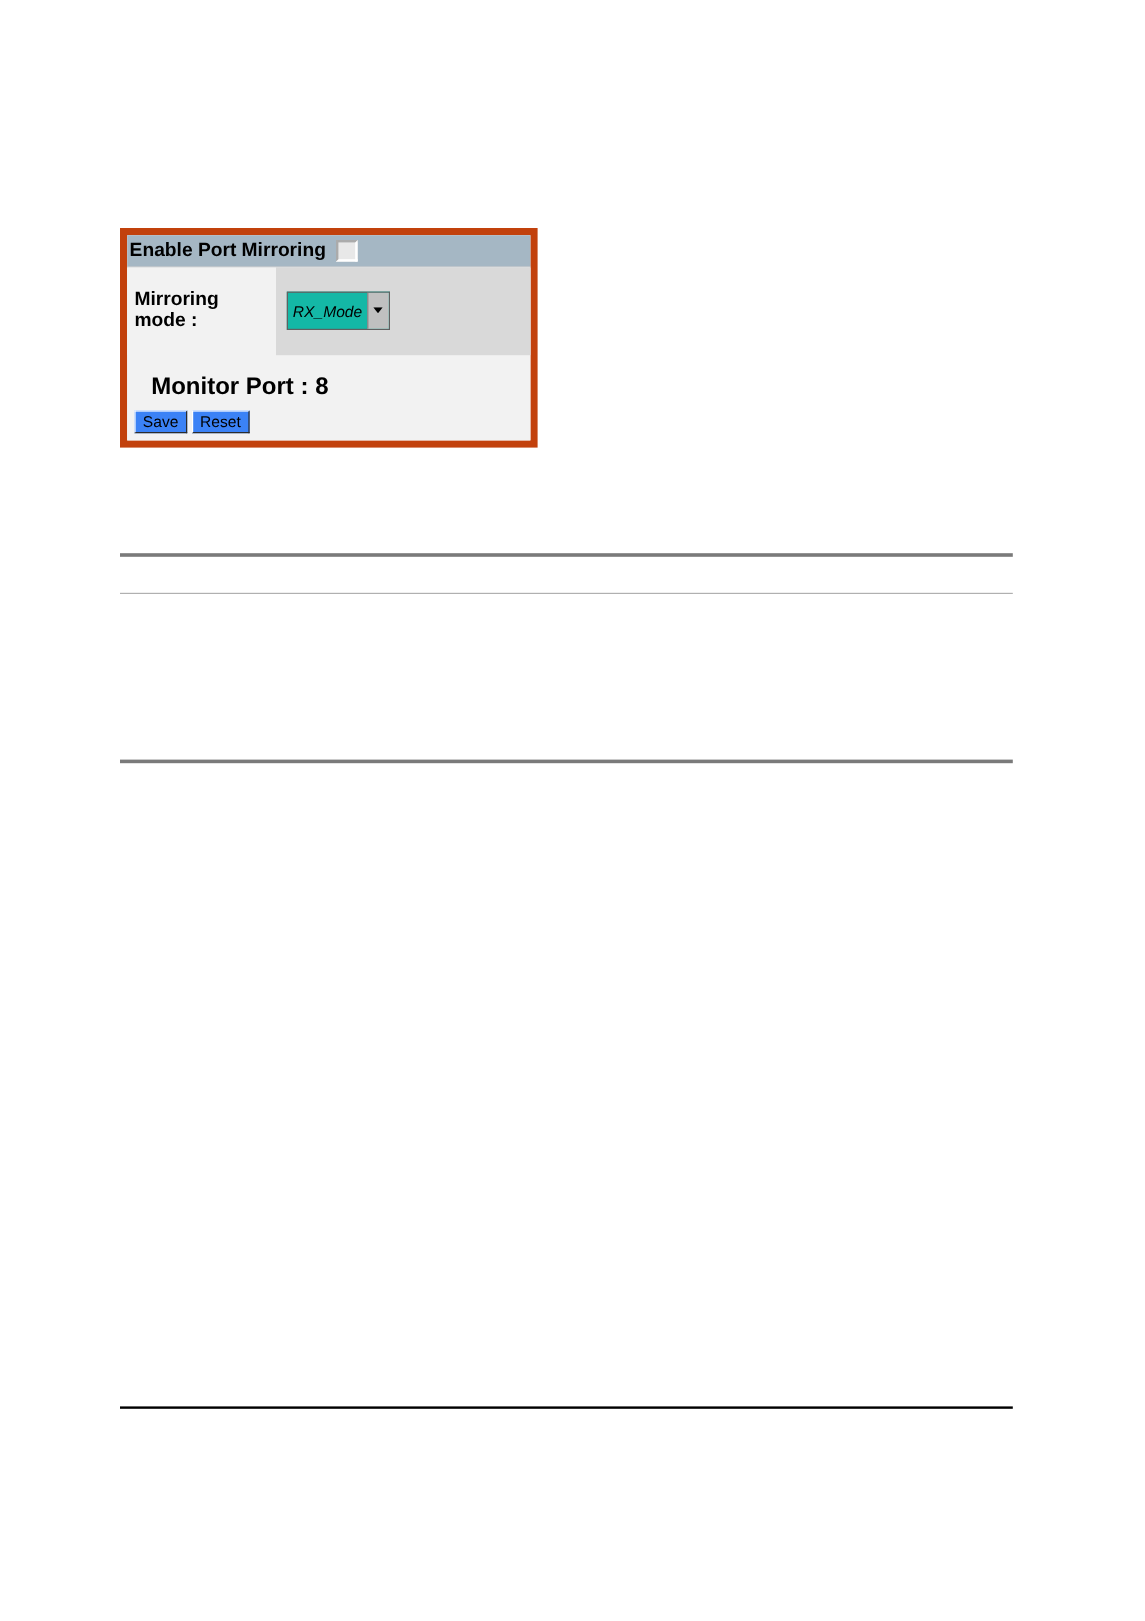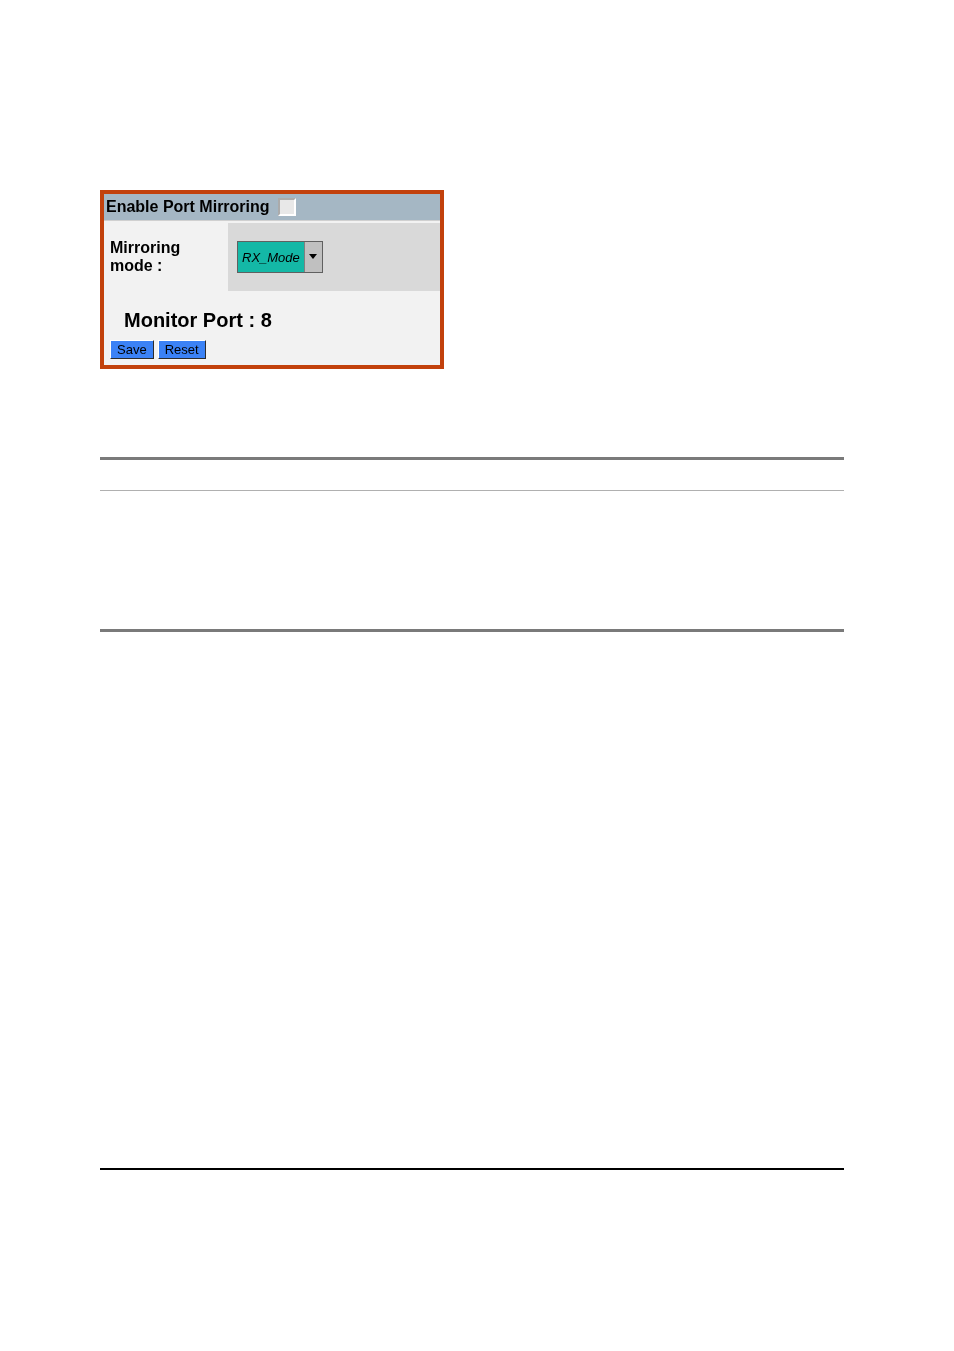--- a/index.html
+++ b/index.html
@@ -7,21 +7,21 @@
       padding: 0;
       font-family: Arial, Helvetica, sans-serif;
       font-size: 15px;
       background: #ffffff;
     }
     .page {
       padding: 190px 100px 40px 100px;
     }
     .panel {
       width: 336px;
-      border: 4px solid #c2410c;
+      border: 6px solid #c2410c;
       border-collapse: collapse;
     }
     .panel-header {
       background: #a5b7c4;
       border-bottom: 1px solid #d0d0d0;
       padding: 4px 2px;
       font-weight: bold;
       font-size: 16px;
       color: #000;
       display: flex;
@@ -34,21 +34,20 @@
       border: 2px inset #ffffff;
       background: #e8e8e8;
       margin-left: 4px;
       display: inline-block;
     }
     .panel-body {
       background: #f2f2f2;
     }
     .row {
       display: flex;
-      align-items: center;
     }
     .row .label-cell {
       width: 112px;
       padding: 18px 6px;
       background: #f2f2f2;
       font-weight: bold;
       font-size: 16px;
       line-height: 1.15;
       color: #000;
     }

